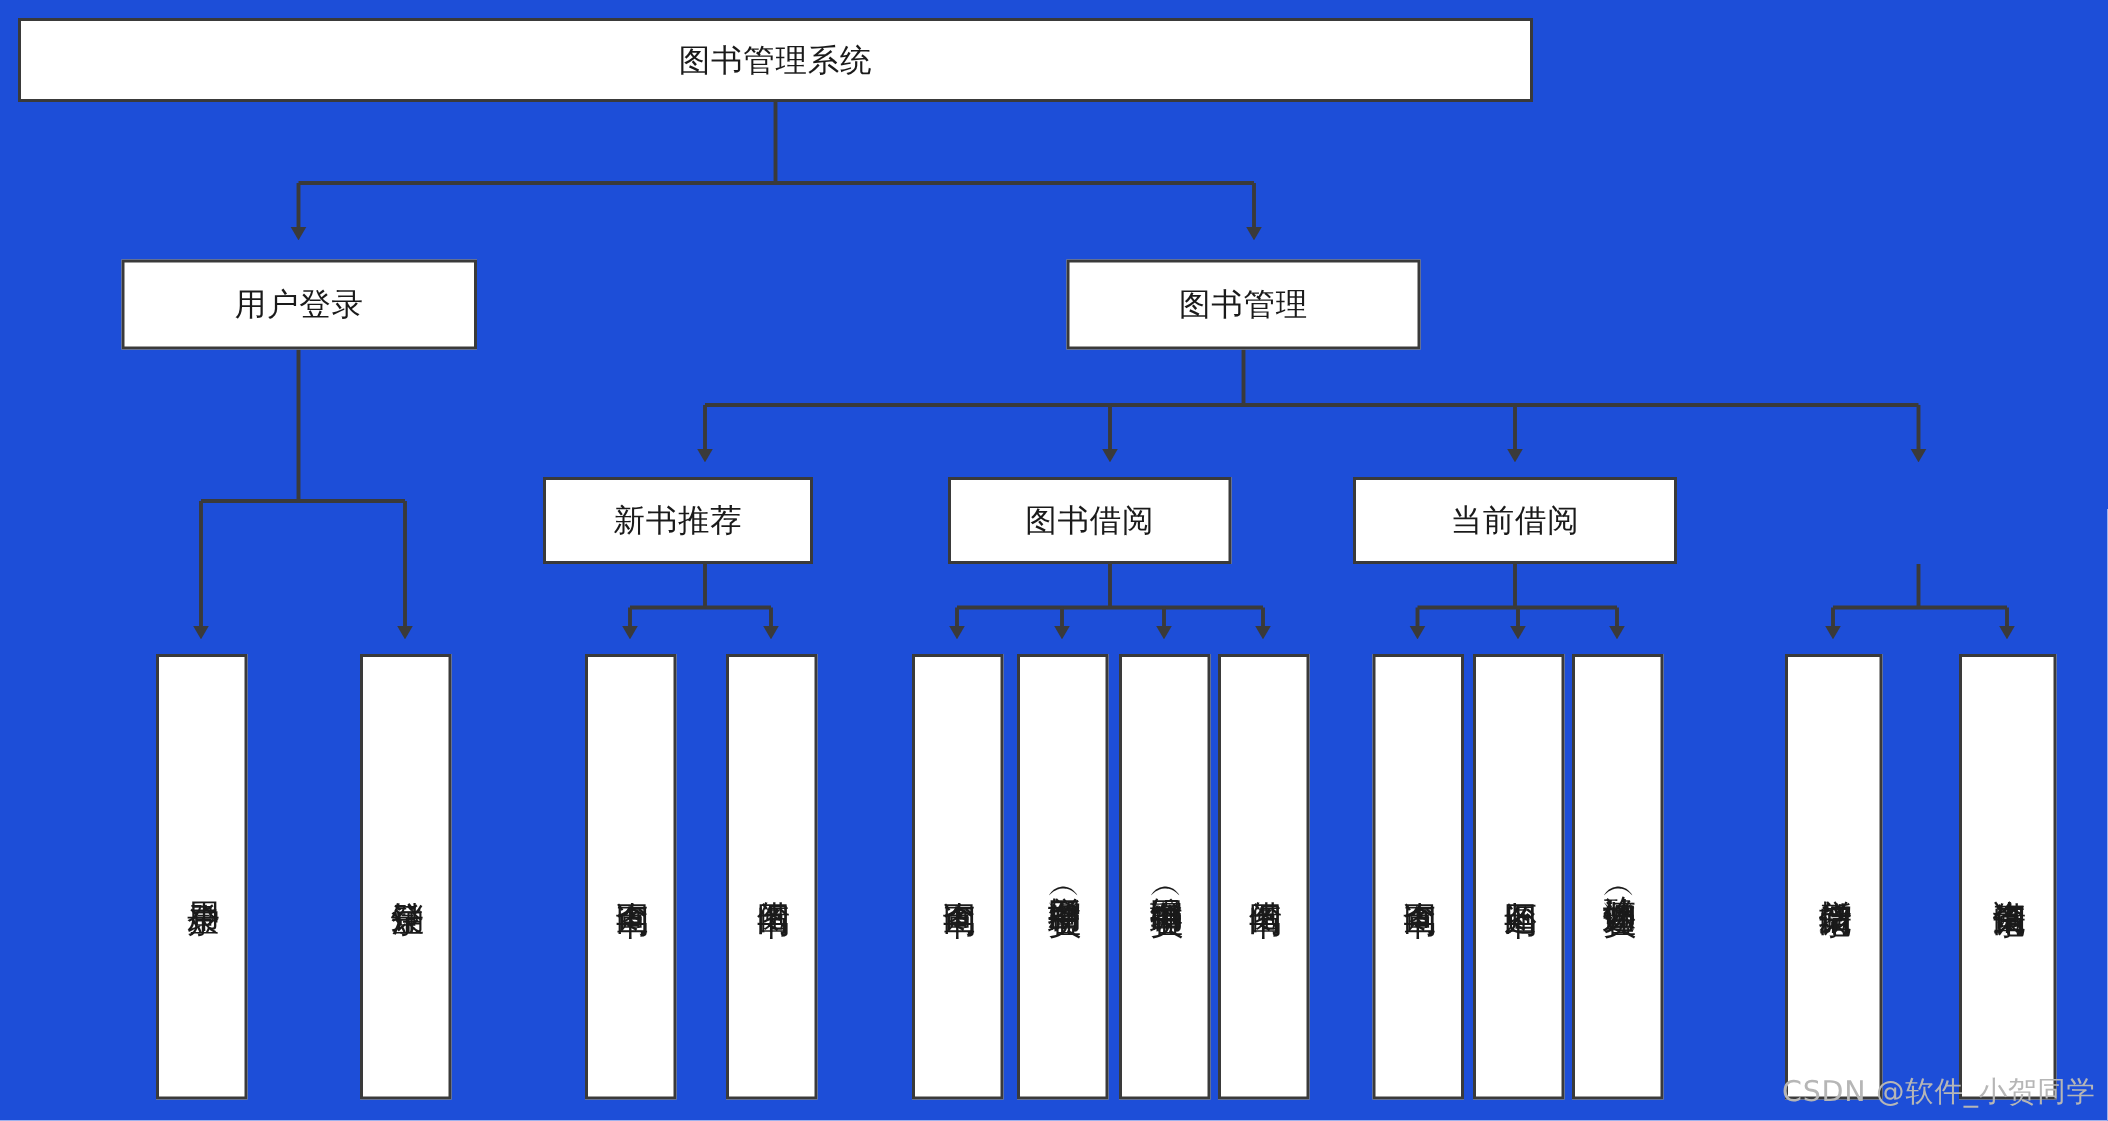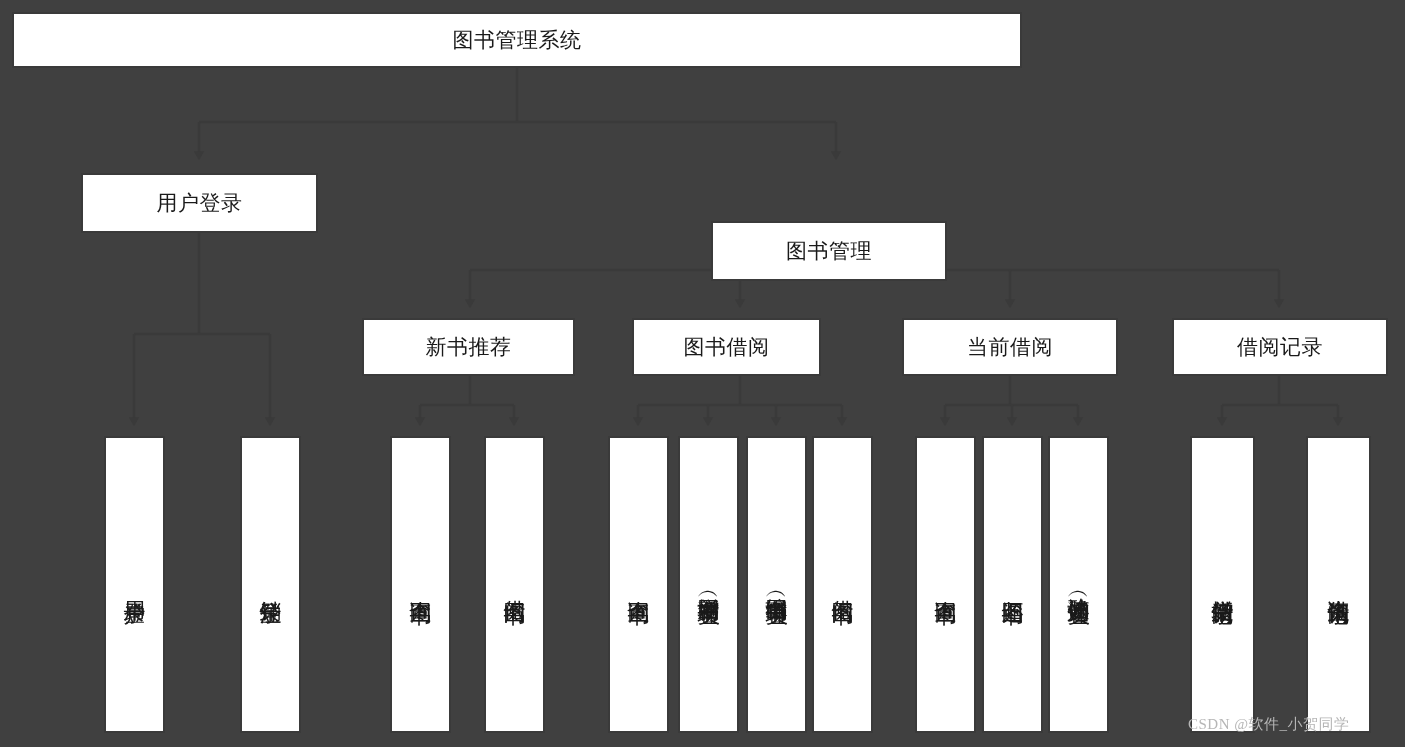--- a/index.html
+++ b/index.html
@@ -7,23 +7,22 @@
     padding: 0;
     background: #ffffff;
   }
   body {
     font-family: "DejaVu Sans", "Liberation Sans", sans-serif;
   }
   #canvas {
     position: relative;
     width: 1405px;
     height: 747px;
-    background: #404040;
+    background: #1d4ed8;
     overflow: hidden;
-    font-family: Liberation Serif, serif;
   }
   #wires {
     position: absolute;
     left: 0;
     top: 0;
     width: 1405px;
     height: 747px;
   }
   .node {
     position: absolute;
@@ -57,21 +56,21 @@
     text-orientation: upright;
     font-size: 22px;
     line-height: 1.1;
     letter-spacing: 1px;
     max-height: 280px;
   }
   .watermark {
     position: absolute;
     left: 1188px;
     top: 715px;
-    font-size: 15px;
+    font-size: 19px;
     color: #b6b6b6;
     white-space: nowrap;
     z-index: 6;
     letter-spacing: 0.5px;
   }
 </style>
 </head>
 <body>
 
 <div id="canvas">
@@ -126,35 +125,32 @@
     </g>
   </svg>
 
   <div class="node horiz" style="left:12px; top:12px; width:1010px; height:56px;">
     <span class="label">图书管理系统</span>
   </div>
 
   <div class="node horiz" style="left:81px; top:173px; width:237px; height:60px;">
     <span class="label">用户登录</span>
   </div>
-  <div class="node horiz" style="left:711px; top:173px; width:236px; height:60px;margin-top:48px;">
+  <div class="node horiz" style="left:711px; top:173px; width:236px; height:60px;">
     <span class="label">图书管理</span>
   </div>
 
-  <div class="node horiz" style="left:362px; top:318px; width:213px; height:58px;">
+  <div class="node horiz" style="left:362px; top:318px; width:180px; height:58px;">
     <span class="label">新书推荐</span>
   </div>
   <div class="node horiz" style="left:632px; top:318px; width:189px; height:58px;">
     <span class="label">图书借阅</span>
   </div>
   <div class="node horiz" style="left:902px; top:318px; width:216px; height:58px;justify-content:center;">
     <span class="label">当前借阅</span>
-  </div>
-  <div class="node horiz" style="left:1172px; top:318px; width:216px; height:58px;">
-    <span class="label">借阅记录</span>
   </div>
 
   <div class="node vert" style="left:104px; top:436px; width:61px; height:297px;">
     <span class="label">用户登录</span>
   </div>
   <div class="node vert" style="left:240px; top:436px; width:61px; height:297px;">
     <span class="label">注销登录</span>
   </div>
 
   <div class="node vert" style="left:390px; top:436px; width:61px; height:297px;">

